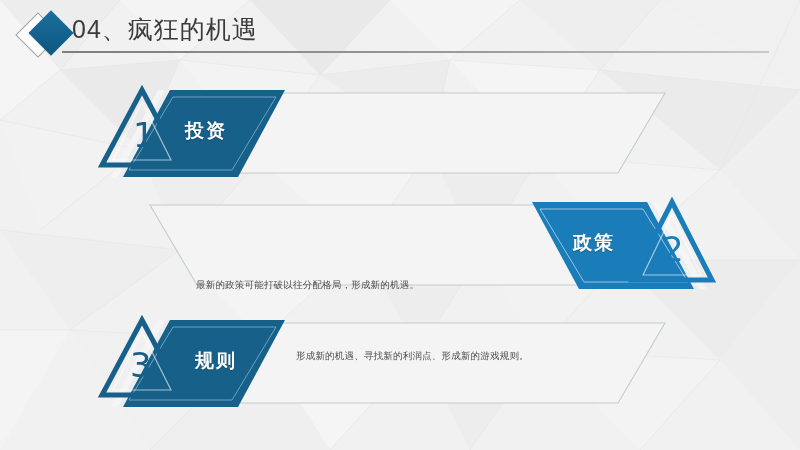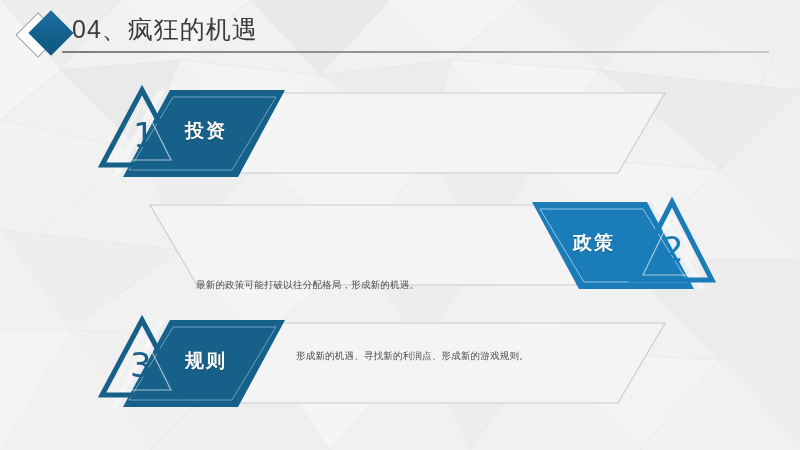--- a/index.html
+++ b/index.html
@@ -160,17 +160,17 @@
   <div class="row" style="top:315px;">
     <svg width="800" height="100" viewBox="0 0 800 100">
       <polygon points="196,8 665,8 618,88 149,88" fill="#f4f4f4" stroke="#c3ccd1" stroke-width="1.1"></polygon>
       <polygon points="165,5 285,5 238,92 118,92" fill="#16608a"></polygon>
       <polygon points="173,12 276,12 232,85 129,85" fill="none" stroke="#8fbcd4" stroke-width="0.9" opacity="0.8"></polygon>
       <polygon points="158,5 170,5 123,92 111,92" fill="#f4f4f4" opacity="0.95"></polygon>
       <polygon points="142,5 182,80 102,80" fill="none" stroke="#16608a" stroke-width="5"></polygon>
       <polygon points="142,17 171,75 113,75" fill="none" stroke="#ffffff" stroke-width="1.2" opacity="0.6"></polygon>
     </svg>
     <div class="num-label" style="left:130px;top:30px;">3</div>
-    <div class="tag-label" style="left:185px;top:33px;">规则</div>
+    <div class="tag-label" style="left:195px;top:33px;">规则</div>
     <div class="row-body" style="left:296px;top:32px;width:320px;">形成新的机遇、寻找新的利润点、形成新的游戏规则。</div>
   </div>
 
 </div>
 
 </body></html>

